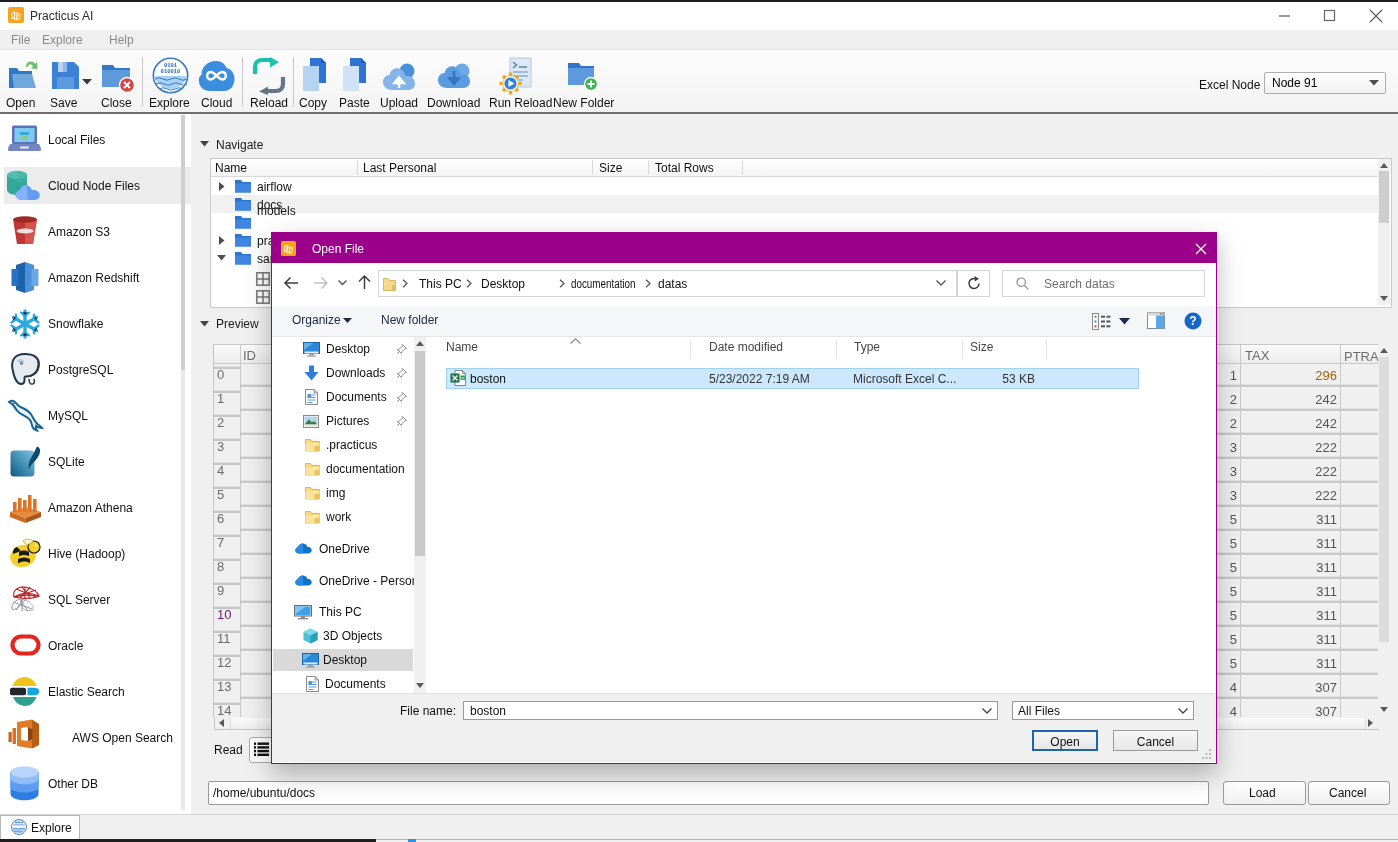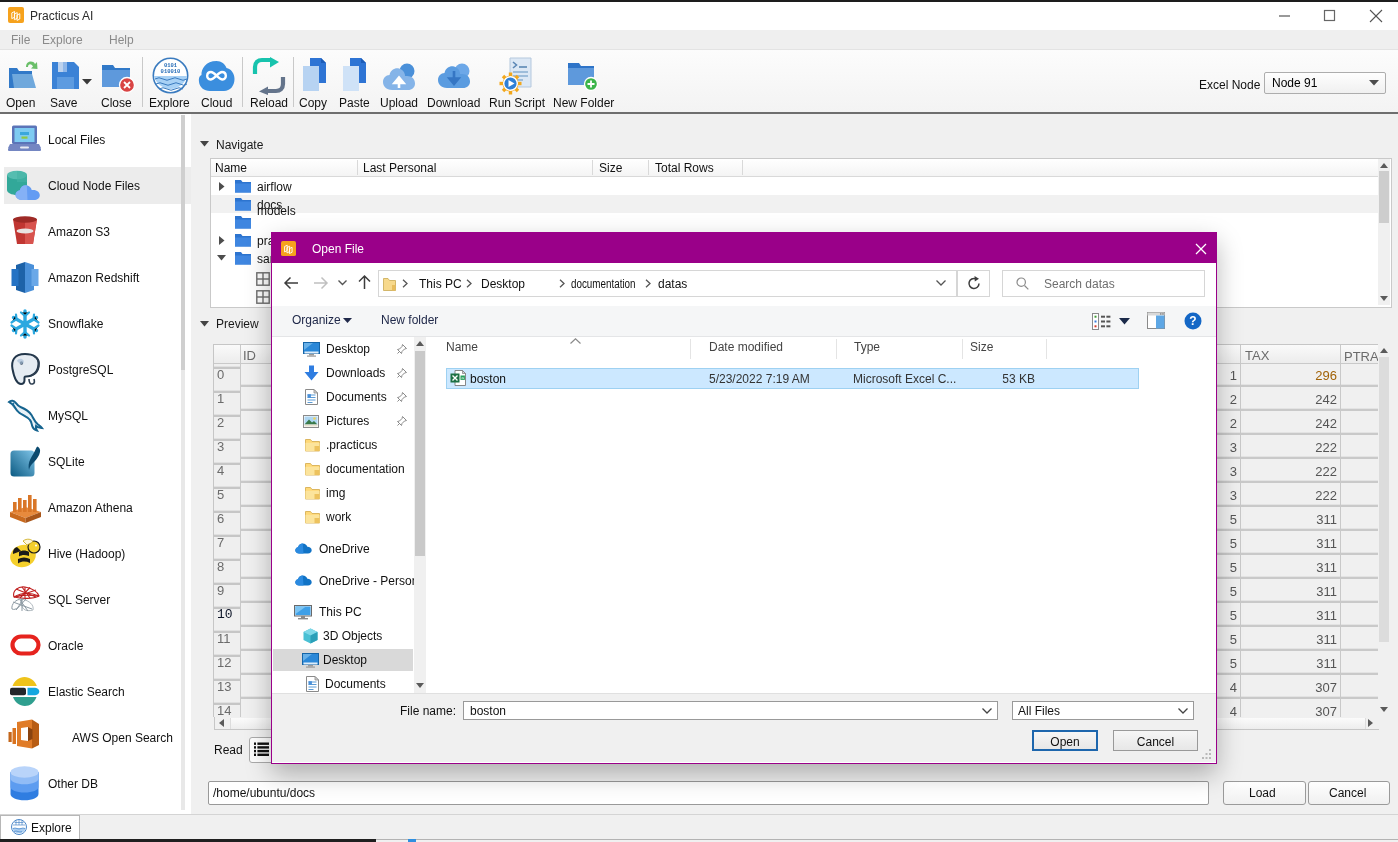--- a/index.html
+++ b/index.html
@@ -137,21 +137,21 @@
 <div class="t" style="left:6px;top:96px;">Open</div>
 <div class="t" style="left:50px;top:96px;">Save</div>
 <div class="t" style="left:101px;top:96px;">Close</div>
 <div class="t" style="left:149px;top:96px;">Explore</div>
 <div class="t" style="left:201px;top:96px;">Cloud</div>
 <div class="t" style="left:250px;top:96px;">Reload</div>
 <div class="t" style="left:299px;top:96px;">Copy</div>
 <div class="t" style="left:339px;top:96px;">Paste</div>
 <div class="t" style="left:380px;top:96px;">Upload</div>
 <div class="t" style="left:427px;top:96px;">Download</div>
-<div class="t" style="left:489px;top:96px;">Run Script</div>
+<div class="t" style="left:489px;top:96px;">Run Reload</div>
 <div class="t" style="left:553px;top:96px;">New Folder</div>
 
 <div class="t" style="left:1199px;top:78px;">Excel Node</div>
 <div class="ab" style="left:1264px;top:72px;width:120px;height:20px;background:linear-gradient(#fefefe,#f0f0f0);border:1px solid #adadad;border-radius:2px;"></div>
 <div class="t" style="left:1272px;top:76px;color:#000;">Node 91</div>
 <svg class="ab" style="left:1369px;top:80px" width="10" height="6">
       <path d="M0 0 L10 0 L5 5.5 Z" fill="#4d4d4d"></path>
     </svg>
 
 <div class="ab" style="left:0;top:114px;width:191px;height:700px;background:#ffffff;"></div>
@@ -440,21 +440,21 @@
 <div class="ab" style="left:1290px;top:512px;width:47px;text-align:right;font-size:13px;color:#555;">311</div>
 <div class="t" style="left:217px;top:536px;color:#6b6b6b;font-size:13px;">7</div>
 <div class="ab" style="left:1200px;top:536px;width:37px;text-align:right;font-size:13px;color:#555;">5</div>
 <div class="ab" style="left:1290px;top:536px;width:47px;text-align:right;font-size:13px;color:#555;">311</div>
 <div class="t" style="left:217px;top:560px;color:#6b6b6b;font-size:13px;">8</div>
 <div class="ab" style="left:1200px;top:560px;width:37px;text-align:right;font-size:13px;color:#555;">5</div>
 <div class="ab" style="left:1290px;top:560px;width:47px;text-align:right;font-size:13px;color:#555;">311</div>
 <div class="t" style="left:217px;top:584px;color:#6b6b6b;font-size:13px;">9</div>
 <div class="ab" style="left:1200px;top:584px;width:37px;text-align:right;font-size:13px;color:#555;">5</div>
 <div class="ab" style="left:1290px;top:584px;width:47px;text-align:right;font-size:13px;color:#555;">311</div>
-<div class="t" style="left:217px;top:608px;color:#0f172a;font-size:13px;font-family:Liberation Mono, monospace;">10</div>
+<div class="t" style="left:217px;top:608px;color:#701a75;font-size:13px;">10</div>
 <div class="ab" style="left:1200px;top:608px;width:37px;text-align:right;font-size:13px;color:#555;">5</div>
 <div class="ab" style="left:1290px;top:608px;width:47px;text-align:right;font-size:13px;color:#555;">311</div>
 <div class="t" style="left:217px;top:632px;color:#6b6b6b;font-size:13px;">11</div>
 <div class="ab" style="left:1200px;top:632px;width:37px;text-align:right;font-size:13px;color:#555;">5</div>
 <div class="ab" style="left:1290px;top:632px;width:47px;text-align:right;font-size:13px;color:#555;">311</div>
 <div class="t" style="left:217px;top:656px;color:#6b6b6b;font-size:13px;">12</div>
 <div class="ab" style="left:1200px;top:656px;width:37px;text-align:right;font-size:13px;color:#555;">5</div>
 <div class="ab" style="left:1290px;top:656px;width:47px;text-align:right;font-size:13px;color:#555;">311</div>
 <div class="t" style="left:217px;top:680px;color:#6b6b6b;font-size:13px;">13</div>
 <div class="ab" style="left:1200px;top:680px;width:37px;text-align:right;font-size:13px;color:#555;">4</div>

